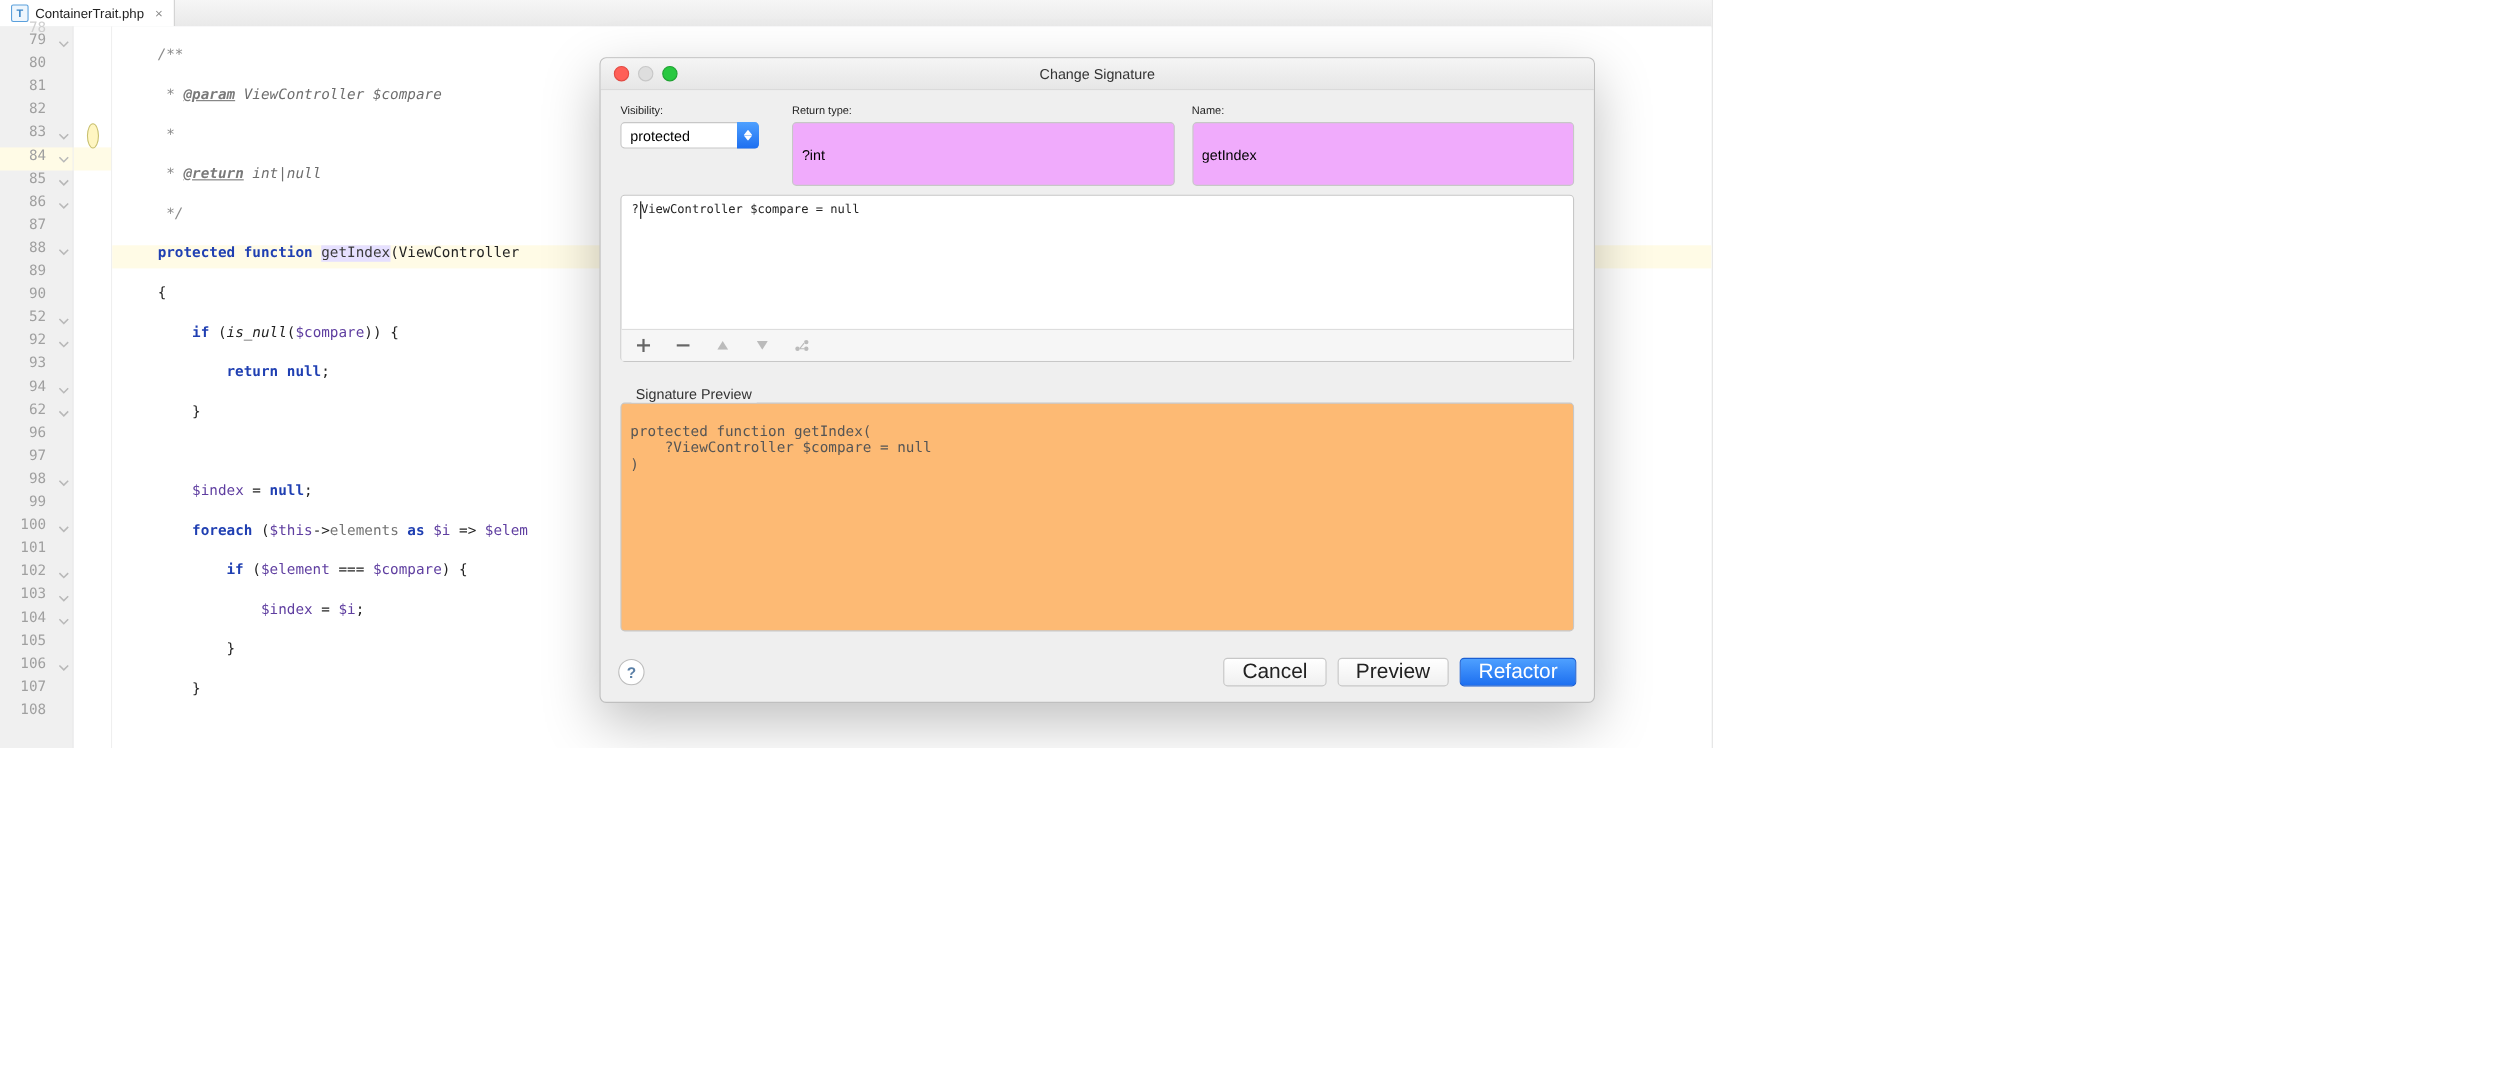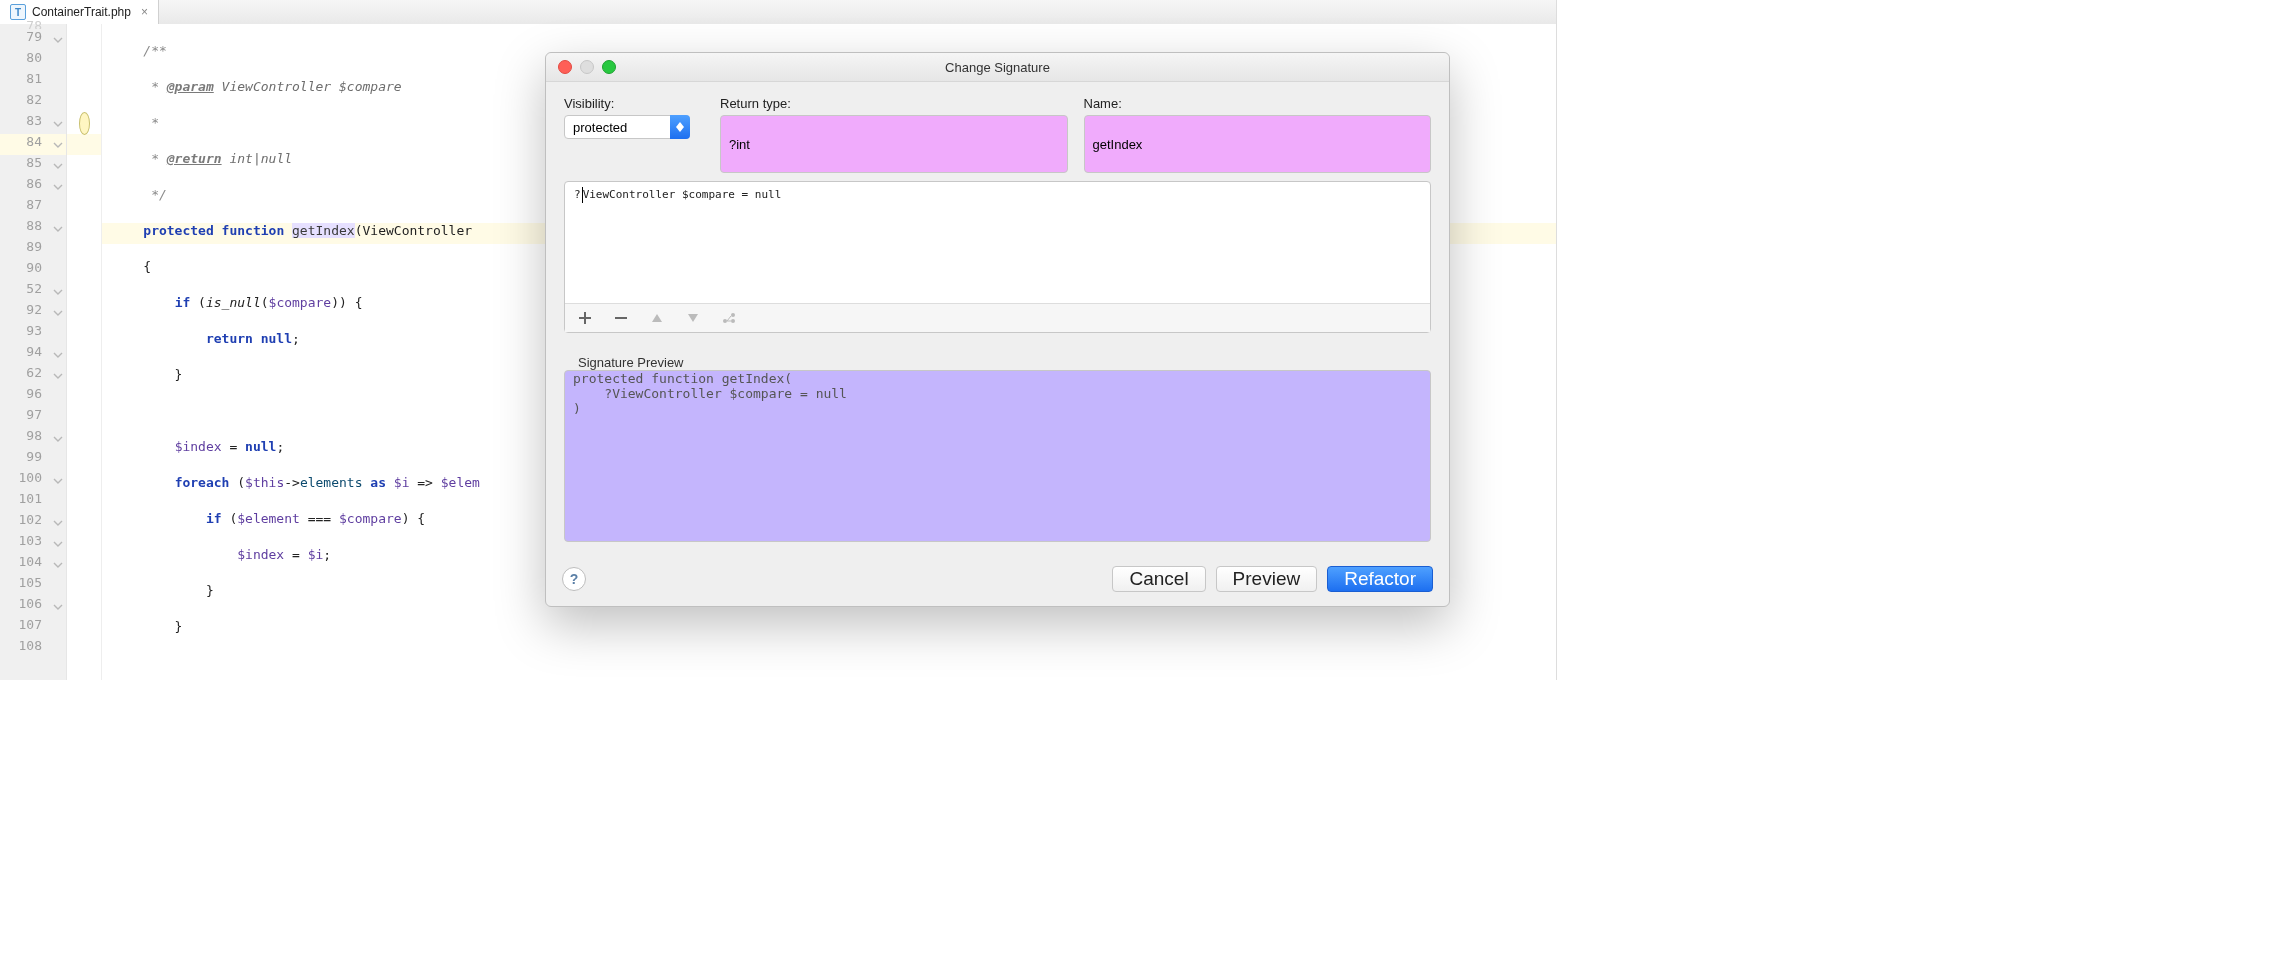--- a/index.html
+++ b/index.html
@@ -34,38 +34,38 @@
   .dlg-titlebar { height:28px; display:flex; align-items:center; position:relative; border-top-left-radius:6px; border-top-right-radius:6px; background:linear-gradient(#f5f5f5,#e6e6e6); border-bottom:1px solid #d7d7d7; }
   .traffic { display:flex; gap:8px; padding-left:12px; }
   .tl { width:12px; height:12px; border-radius:50%; }
   .tl.red    { background:#ff5f57; border:0.5px solid #e24a42; }
   .tl.yellow { background:#dedede; border:0.5px solid #c7c7c7; }
   .tl.green  { background:#28c840; border:0.5px solid #1fa232; }
   .dlg-title { position:absolute; left:0; right:0; text-align:center; font-size:13px; color:#333; pointer-events:none; }
   .dlg-body { padding:14px 18px 14px 18px; display:flex; flex-direction:column; gap:8px; }
   .row { display:flex; gap:16px; }
   .col { display:flex; flex-direction:column; gap:4px; }
-  .lbl { font-size:13px; color:#222; }
+  .lbl { font-size:10px; color:#222; }
   .select-wrap { position:relative; width:126px; height:24px; }
   .select-wrap select { width:100%; height:24px; border:1px solid #c7c7c7; border-radius:4px; background:#fff; padding:0 24px 0 8px; font-size:13px; appearance:none; -webkit-appearance:none; }
   .select-cap { position:absolute; right:0; top:0; width:20px; height:24px; background:linear-gradient(#4ea0ff,#1d6ff0); border-top-right-radius:4px; border-bottom-right-radius:4px; display:flex; flex-direction:column; align-items:center; justify-content:center; pointer-events:none; gap:0px; }
   .select-cap svg { display:block; }
   .tinput { height:24px; border:1px solid #c7c7c7; border-radius:4px; background:#f0abfc; padding:16px 8px; font-size:13px; font-family:-apple-system,Arial,sans-serif; }
   .params-box { border:1px solid #c7c7c7; border-radius:4px; background:#fff; display:flex; flex-direction:column; height:150px; }
   .params-list { flex:1; padding:4px 6px; font-family:Menlo,Consolas,monospace; font-size:11px; }
   .param-line { padding:0 2px; border:1px solid transparent; height:20px; }
   .param-line.selected { position:relative; }
   .param-line.selected .caret { display:inline-block; width:1px; height:16px; background:#000; vertical-align:middle; margin-left:1px; animation:blink 1s steps(1) infinite; }
   @keyframes blink { 50% { opacity:0; } }
   .params-toolbar { height:28px; border-top:1px solid #ddd; background:#f6f6f6; display:flex; align-items:center; gap:12px; padding:0 8px; }
   .tool-btn { width:24px; height:22px; display:flex; align-items:center; justify-content:center; color:#666; border-radius:3px; }
   .tool-btn.disabled { color:#bbb; }
   .legend-row { display:flex; align-items:center; margin-top:6px; }
   .legend { font-size:13px; color:#333; padding:0 4px; background:#efefef; position:relative; top:8px; left:10px; }
-  .preview-box { border:1px solid #c7c7c7; border-radius:4px; background:#c4b5fd; min-height:170px; padding:0 8px; font-family:Menlo,Consolas,monospace; font-size:13px; white-space:pre; color:#555; margin-top:0px; }
+  .preview-box { border:1px solid #c7c7c7; border-radius:4px; background:#fdba74; min-height:170px; padding:18px 8px; font-family:Menlo,Consolas,monospace; font-size:13px; white-space:pre; color:#555; margin-top:0px; }
   .dlg-footer { display:flex; align-items:center; padding:10px 16px 14px 16px; gap:10px; }
   .help { width:22px; height:22px; border:1px solid #bdbdbd; border-radius:50%; display:flex; align-items:center; justify-content:center; color:#5a7fa6; font-weight:bold; font-size:14px; background:#fff; }
   .spacer { flex:1; }
   .btn { height:24px; padding:0 16px; border:1px solid #c7c7c7; border-radius:4px; background:linear-gradient(#ffffff,#f0f0f0); font-size:19px; display:flex; align-items:center; }
   .btn.primary { background:linear-gradient(#4ea0ff,#1d6ff0); color:#fff; border:1px solid #1a5ed2; }
 </style>
 </head>
 <body>
 
 <div class="app">
@@ -250,21 +250,21 @@
 <div class="line"><span class="cmt">     *</span></div>
 <div class="line"><span class="cmt">     * </span><span class="anno">@return</span><span class="cmt"> </span><span class="type">int|null</span></div>
 <div class="line"><span class="cmt">    <span> */</span></span></div>
 <div class="line hl">    <span class="kw">protected</span> <span class="kw">function</span> <span class="fn" style="background:#e6e0ff">getIndex</span><span>(ViewController </span></div>
 <div class="line">    <span>{</span></div>
 <div class="line">        <span class="kw">if</span> (<span class="it">is_null</span>(<span class="var">$compare</span>)) {</div>
 <div class="line">            <span class="kw">return</span> <span class="kw">null</span>;</div>
 <div class="line">        }</div>
 <div class="line"> </div>
 <div class="line">        <span class="var">$index</span> = <span class="kw">null</span>;</div>
-<div class="line">        <span class="kw">foreach</span> (<span class="var">$this</span><span>-&gt;</span><span class="var" style="color:#0c4a6e">elements</span> <span class="kw">as</span> <span class="var">$i</span><span> =&gt; </span><span class="var">$elem</span></div>
+<div class="line">        <span class="kw">foreach</span> (<span class="var">$this</span><span>-&gt;</span><span class="var" style="color:#737373">elements</span> <span class="kw">as</span> <span class="var">$i</span><span> =&gt; </span><span class="var">$elem</span></div>
 <div class="line">            <span class="kw">if</span> (<span class="var">$element</span><span> === </span><span class="var">$compare</span>) {</div>
 <div class="line">                <span class="var">$index</span> = <span class="var">$i</span>;</div>
 <div class="line">            }</div>
 <div class="line">        }</div>
 <div class="line"> </div>
 
 
 
 
 

